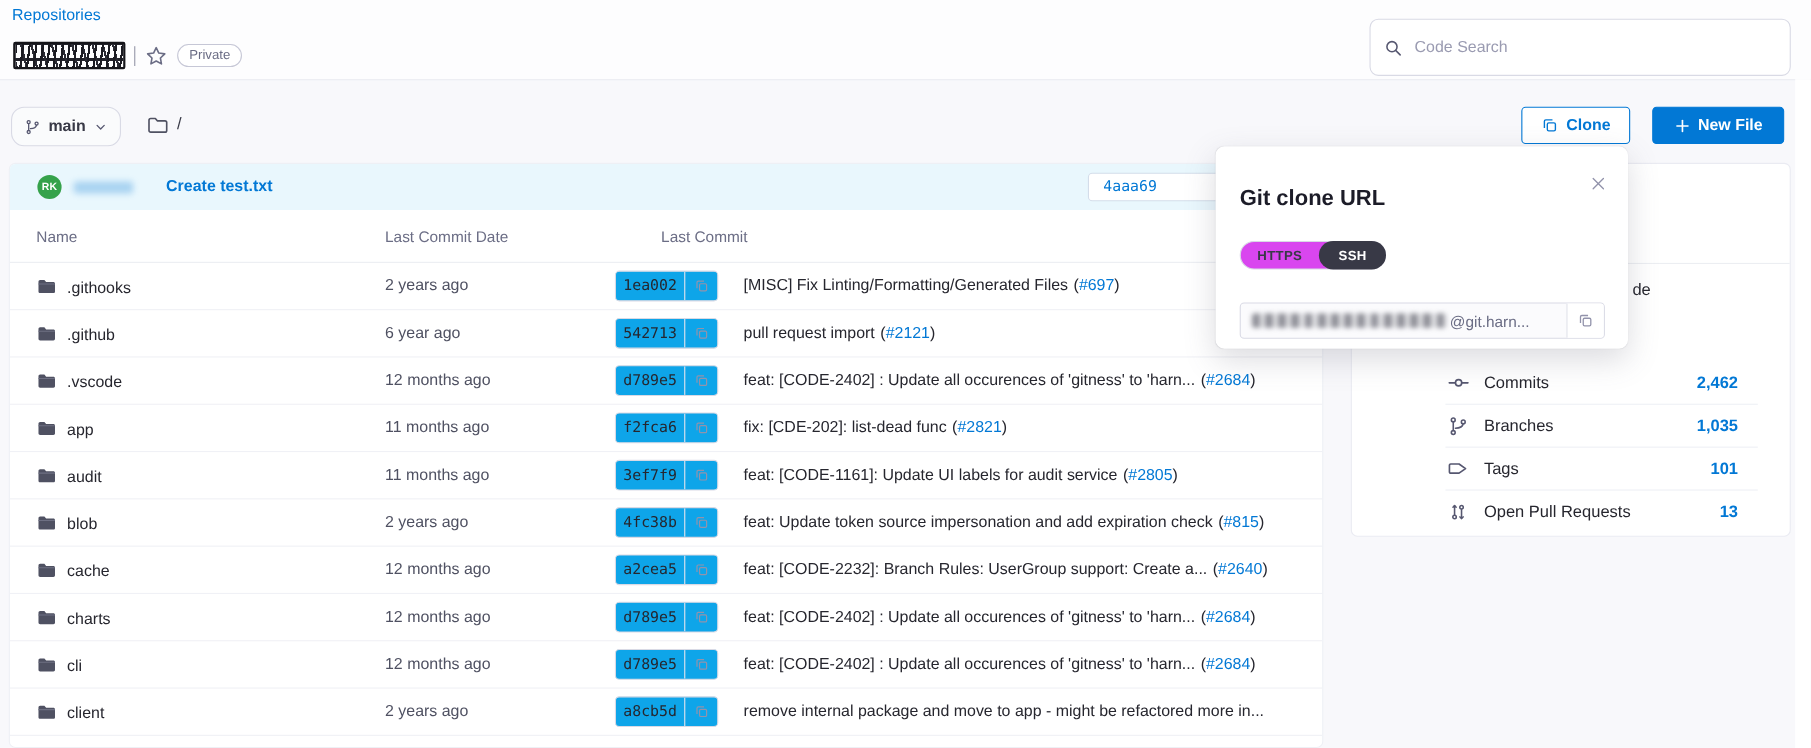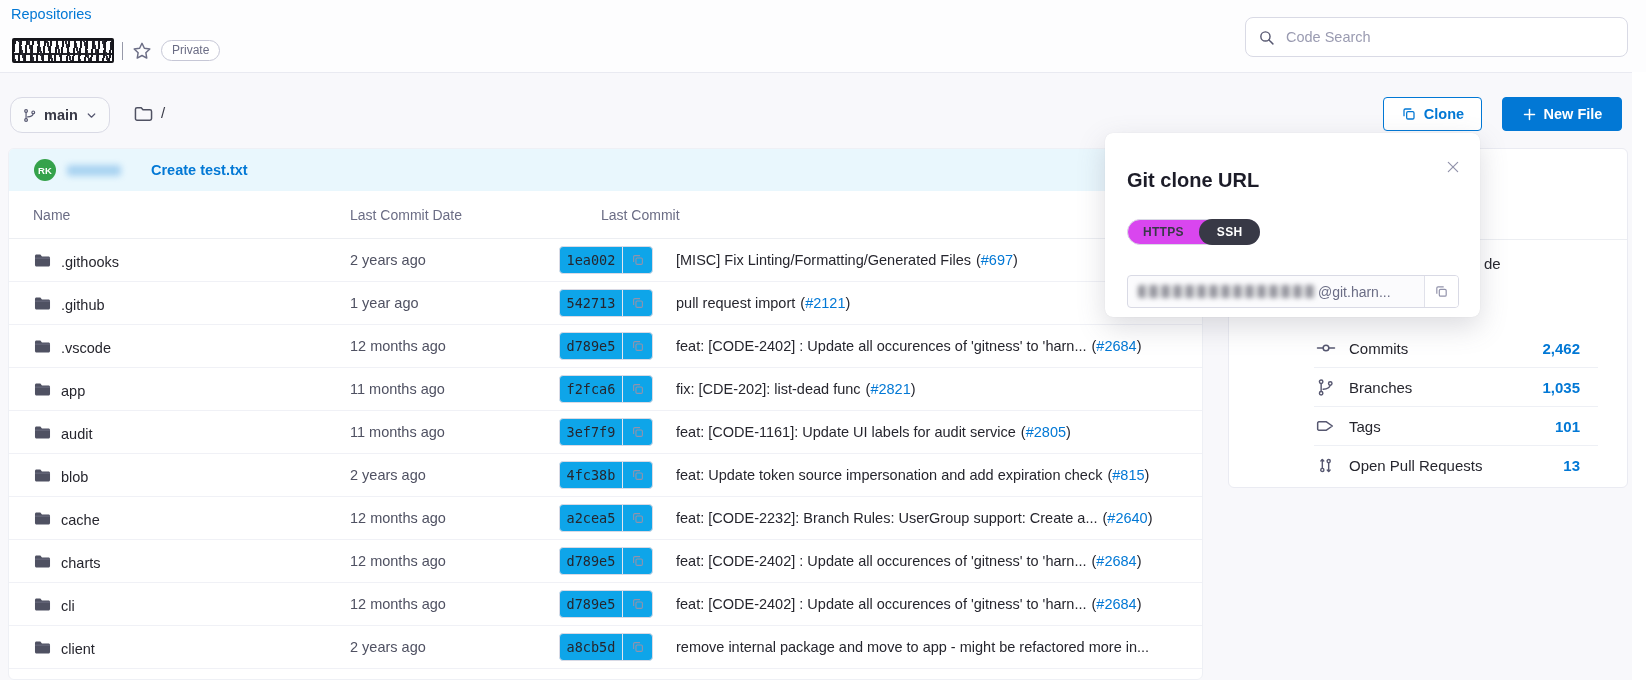--- a/index.html
+++ b/index.html
@@ -11,21 +11,21 @@
   .top-header{position:absolute;left:0;top:0;width:1646px;height:72px;background:#fdfdfe;border-bottom:1px solid #e9eaf1;}
   .crumb{position:absolute;left:11px;top:6px;font-size:14.5px;color:#0278d5;text-decoration:none;cursor:pointer;}
   .repo-row{position:absolute;left:12px;top:38px;display:flex;align-items:center;gap:8px;}
   .scribble{width:98px;height:21px;border:2px solid #15151a;border-radius:2px;
     background:
       repeating-linear-gradient(97deg,#1b1b22 0 2px,transparent 2px 6px),
       repeating-linear-gradient(76deg,#2a2a33 0 2px,transparent 2px 9px),
       repeating-linear-gradient(0deg,transparent 0 6px,#22222a 6px 8px,transparent 8px 14px);}
   .repo-sep{width:1px;height:18px;background:#6b6d85;opacity:.7;}
   .badge-private{border:1px solid #c6c7d6;color:#6b6d85;font-size:12px;line-height:19px;padding:0 10px;border-radius:11px;background:#fff;}
-  .search-box{position:absolute;left:1245px;top:17px;width:383px;height:40px;border:1px solid #d9dae5;border-radius:8px;background:#fff;display:flex;align-items:center;padding:0 12px;box-sizing:border-box;gap:9px;}
+  .search-box{position:absolute;left:1245px;top:17px;width:383px;height:52px;border:1px solid #d9dae5;border-radius:8px;background:#fff;display:flex;align-items:center;padding:0 12px;box-sizing:border-box;gap:9px;}
   .search-box input{border:0;outline:0;flex:1;font-size:14.5px;font-family:"Liberation Sans",sans-serif;color:#26262e;background:transparent;}
   .search-box input::placeholder{color:#9a9bb1;}
 
   
   .branch-btn{position:absolute;left:10px;top:97px;height:34px;display:flex;align-items:center;gap:7px;padding:0 11px;background:#fafbfc;border:1px solid #d9dae5;border-radius:12px;cursor:pointer;}
   .branch-btn .lbl{font-size:14.5px;font-weight:700;color:#383946;}
   .crumb-folder{position:absolute;left:133px;top:103px;}
   .path-slash{position:absolute;left:161px;top:104px;font-size:15px;color:#383946;}
   .btn{position:absolute;top:97px;height:34px;display:flex;align-items:center;justify-content:center;gap:7px;border-radius:4px;font-size:14.5px;font-weight:700;cursor:pointer;box-sizing:border-box;}
   .btn-clone{left:1383px;width:99px;background:#fff;border:1px solid #0278d5;color:#0278d5;}
@@ -149,20 +149,23 @@
       </svg>
   </span>
   <span>New File</span>
 </div>
 
 <div class="main-card">
   <div class="latest-banner">
     <div class="avatar">RK</div>
     <div class="author-blur"></div>
     <a class="latest-link">Create test.txt</a>
+    <div class="banner-sha">
+      <span class="sha-t">4aaa69</span>
+    </div>
   </div>
   <div class="thead">
     <div class="th-name">Name</div>
     <div class="th-date">Last Commit Date</div>
     <div class="th-commit">Last Commit</div>
   </div>
   <div>
   <div class="trow">
     <div class="td-name">
       <span>
@@ -192,21 +195,21 @@
   <div class="trow">
     <div class="td-name">
       <span>
         <svg width="19" height="19" viewBox="0 0 24 24">
               <path fill="#4f5162" d="M2.5 6.4c0-1 .8-1.9 1.9-1.9h4.9l2 2.4h8.3c1 0 1.9.8 1.9 1.9v8.8c0 1-.8 1.9-1.9 1.9H4.4c-1 0-1.9-.8-1.9-1.9V6.4z"></path>
               <path fill="#6e7083" d="M2.5 8.4h19v1.2h-19z"></path>
             </svg>
       </span>
       <span>.github</span>
     </div>
-    <div class="td-date">1 year ago</div>
+    <div class="td-date">6 year ago</div>
     <div class="td-commit">
       <span class="sha-pill">
         <span class="sha-t">542713</span>
         <button class="sha-copy">
           <svg width="14" height="14" viewBox="0 0 24 24" fill="none" stroke="#9293ab" stroke-width="1.9" stroke-linejoin="round">
                 <rect x="8.5" y="8.5" width="11" height="11" rx="2"></rect>
                 <path d="M4.5 15.5v-9a2 2 0 0 1 2-2h9"></path>
               </svg>
         </button>
       </span>

